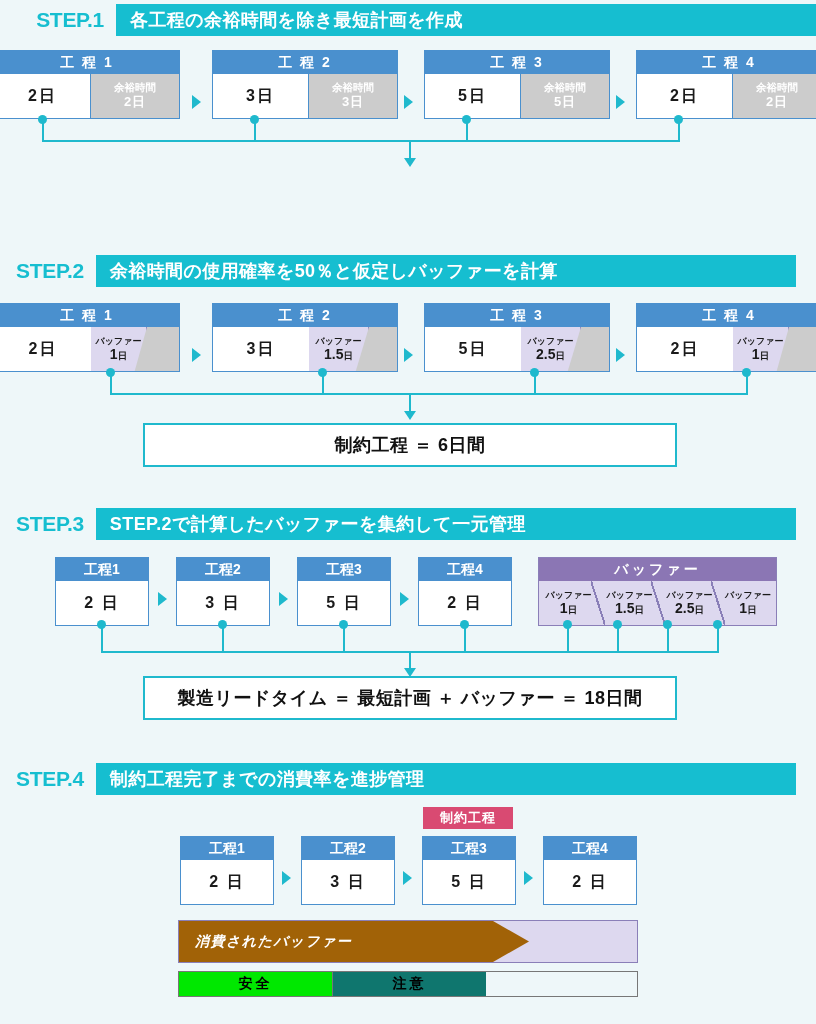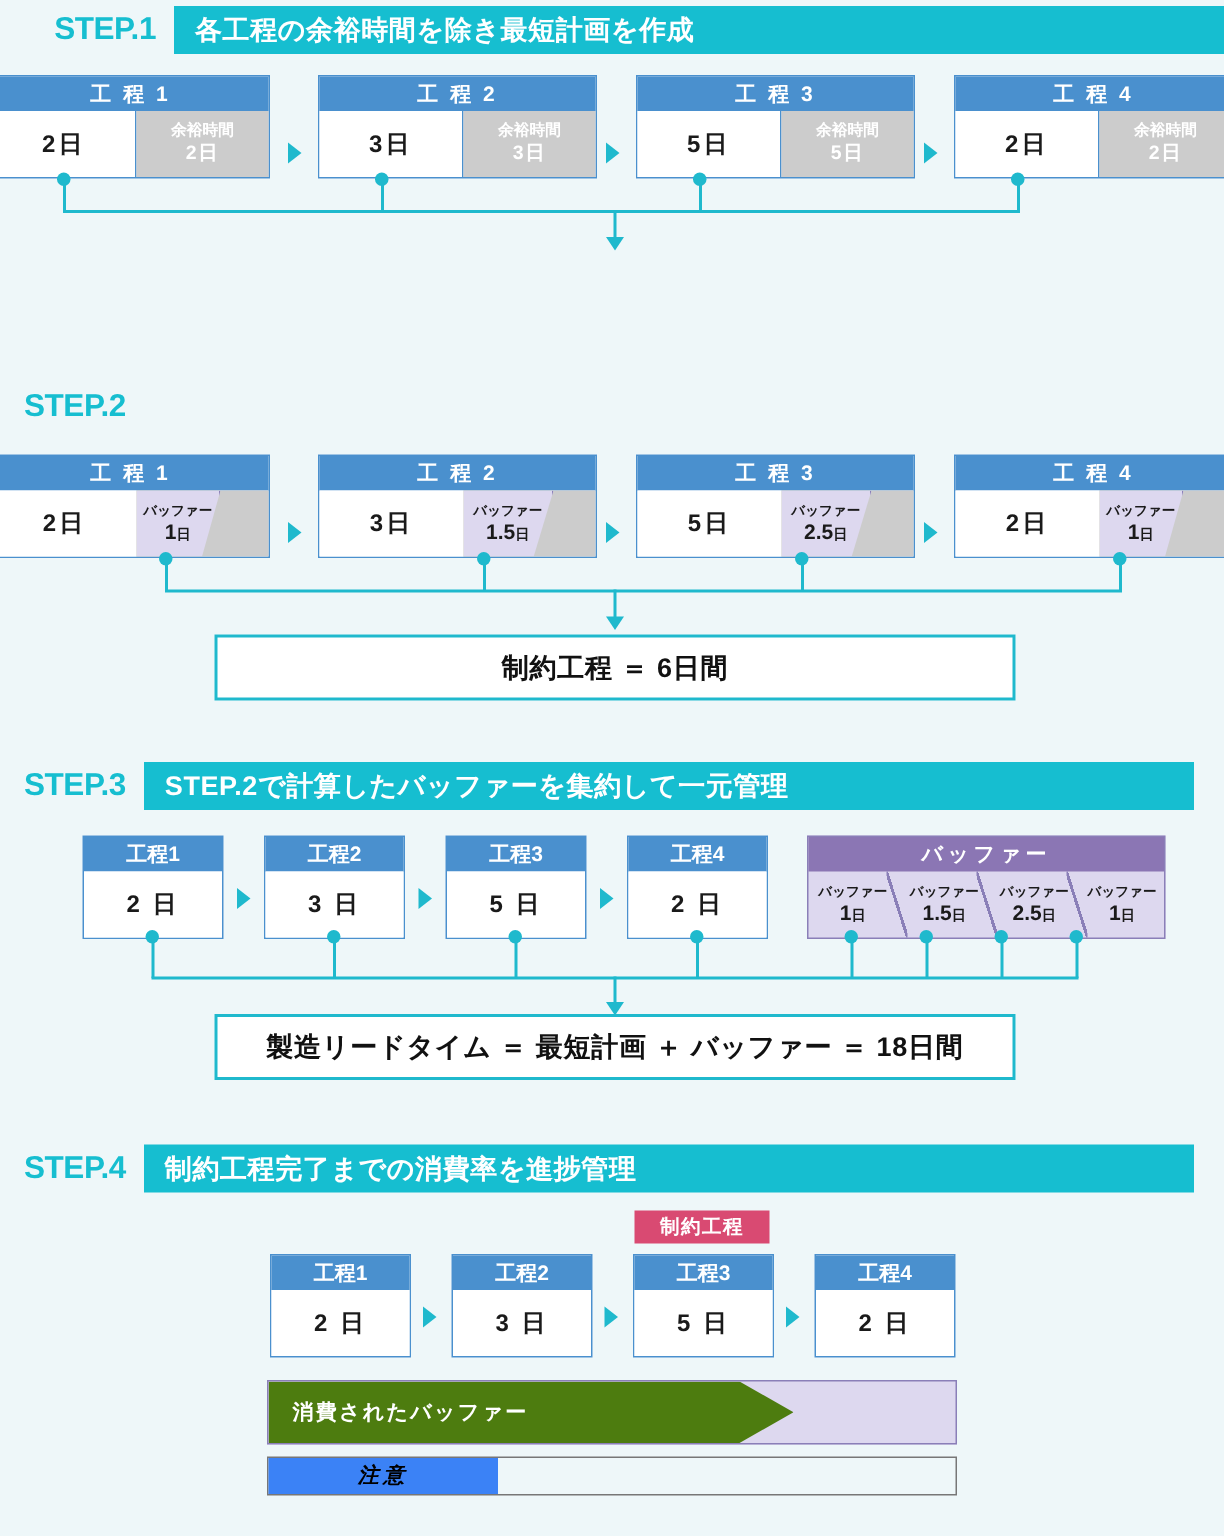--- a/index.html
+++ b/index.html
@@ -98,24 +98,25 @@
   }
 
   
   .badge {
     position: absolute; background: #d94a72; color: #fff; font-weight: bold;
     font-size: 13px; display: flex; align-items: center; justify-content: center;
     letter-spacing: 1px;
   }
   .consumed { position: absolute; border: 1.5px solid #8a7fb8; background: #ddd8ef; }
   .consumed-fill {
-    position: absolute; left: 0; top: 0; height: 100%; background: #4d7c0f;
+    position: absolute; left: 0; top: 0; height: 100%; background: #a16207;
     display: flex; align-items: center;
     color: #ffffff; font-weight: bold; font-size: 14px; letter-spacing: 1.5px;
     padding-left: 16px;
+    font-style: italic;
   }
   .traffic { position: absolute; display: flex; border: 1.5px solid #777; }
   .tseg {
     display: flex; align-items: center; justify-content: center;
     font-weight: bold; font-size: 14px; letter-spacing: 3px; height: 100%;
     border-right: 1.5px solid #777;
   }
   .tseg:last-child { border-right: none; }
 </style>
 </head>
@@ -183,20 +184,21 @@
   <div class="vline" style="left:253.5px; top:119px; height:22px;"></div>
   <div class="vline" style="left:465.5px; top:119px; height:22px;"></div>
   <div class="vline" style="left:677.5px; top:119px; height:22px;"></div>
   <div class="hline" style="left:41.5px; top:140px; width:638px;"></div>
   <div class="vline" style="left:409px; top:140px; height:19px;"></div>
   <div class="arrowdown" style="left:404px; top:158px;"></div>
 
 
   <div class="step-head" style="left:0px; top:255px; width:816px;">
     <div class="step-label">STEP.2</div>
+    <div class="step-banner" style="width:700px;">余裕時間の使用確率を50％と仮定しバッファーを計算</div>
   </div>
 
   <div class="proc" style="left:-6px; top:303px; width:186px;">
     <div class="proc-head">工 程 1</div>
     <div class="proc-body">
       <div class="proc-days noborder" style="width:96px;">2日</div>
       <div class="bufwrap">
         <div class="bufwedge" style="width:56px; clip-path: polygon(0 0, 100% 0, 78% 100%, 0 100%);">
           <span class="t">バッファー</span>
           <span class="v"><span>1</span><small>日</small></span>
@@ -383,18 +385,21 @@
     </div>
   </div>
 
   <div class="consumed" style="left:178px; top:920px; width:460px; height:43px;">
     <div class="consumed-fill" style="width:350px; clip-path: polygon(0 0, calc(100% - 36px) 0, 100% 50%, calc(100% - 36px) 100%, 0 100%);">
       <span>消費されたバッファー</span>
     </div>
   </div>
 
   <div class="traffic" style="left:178px; top:971px; width:460px; height:26px;">
-    <div class="tseg" style="width:153px; background:#3b82f6;font-style:italic;">
+    <div class="tseg" style="width:154px; background:#00e800;">
+      <span>安全</span>
+    </div>
+    <div class="tseg" style="width:153px; background:#0f766e;">
       <span>注意</span>
     </div>
   </div>
 
 </div>
 
 </body></html>

